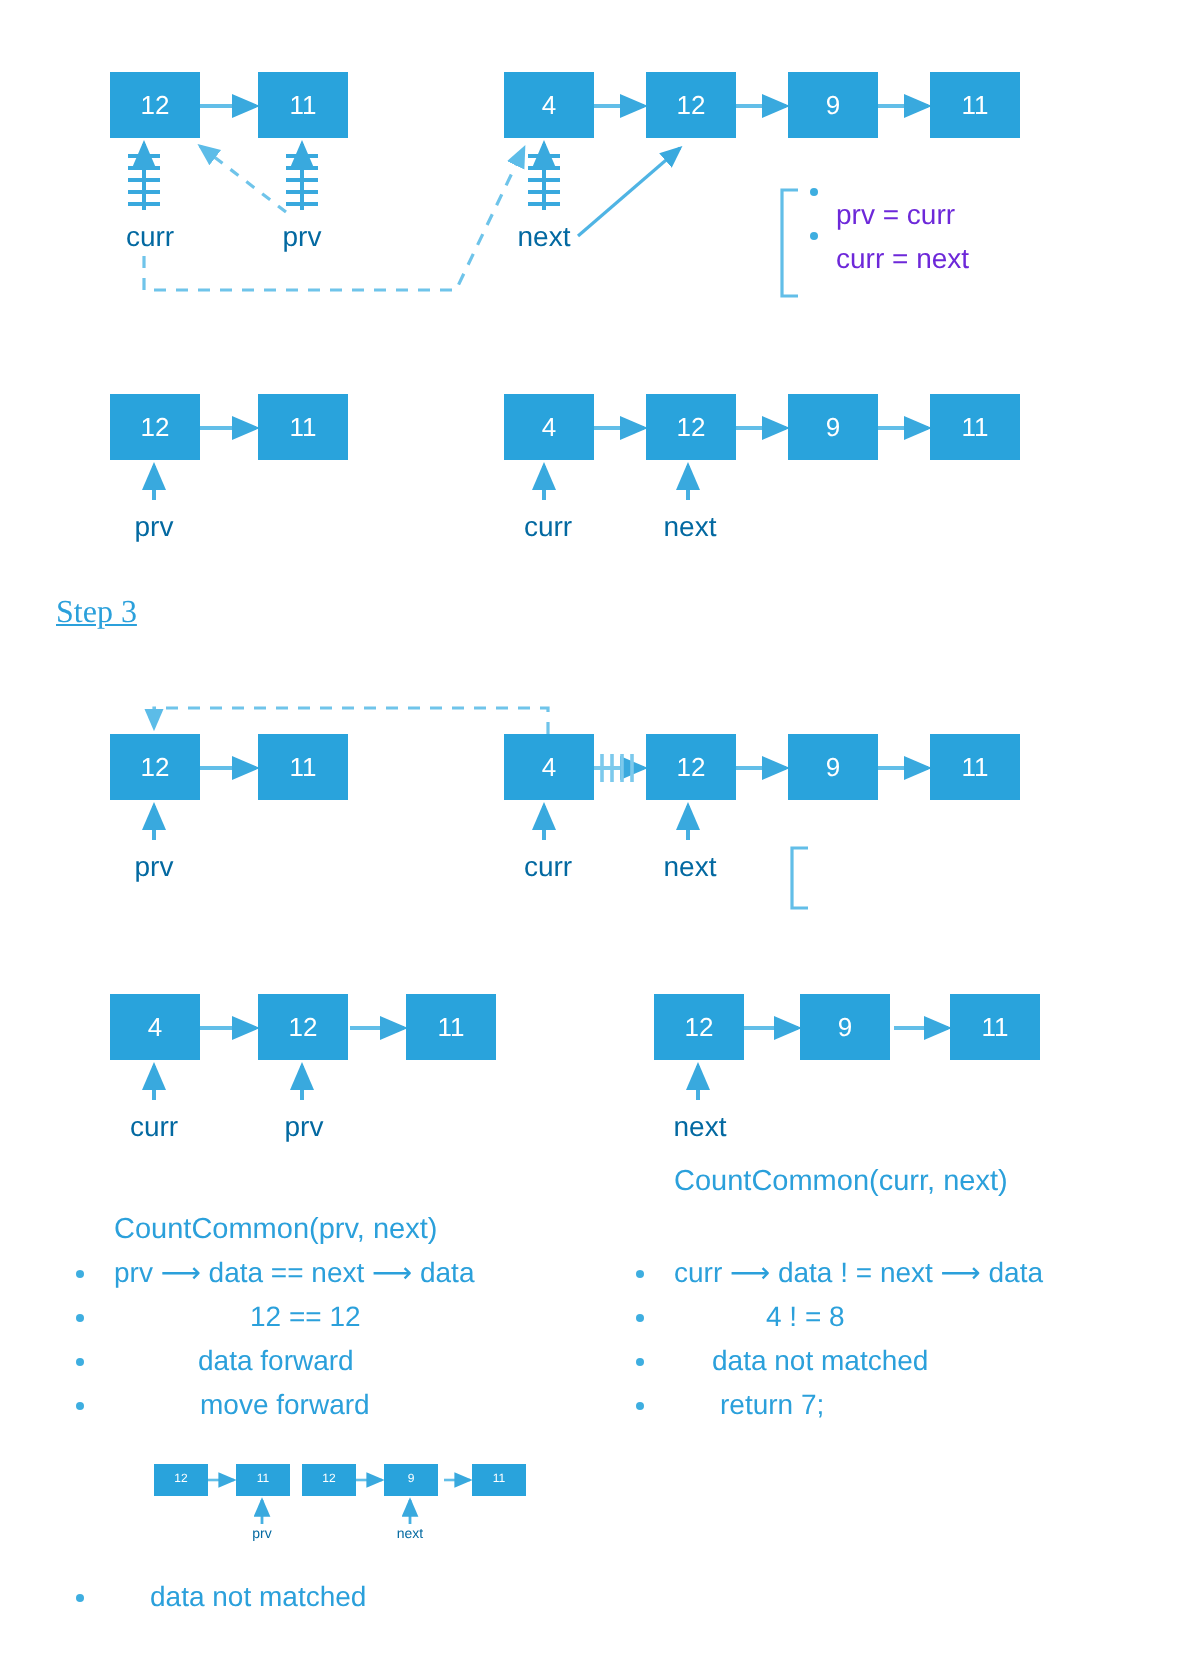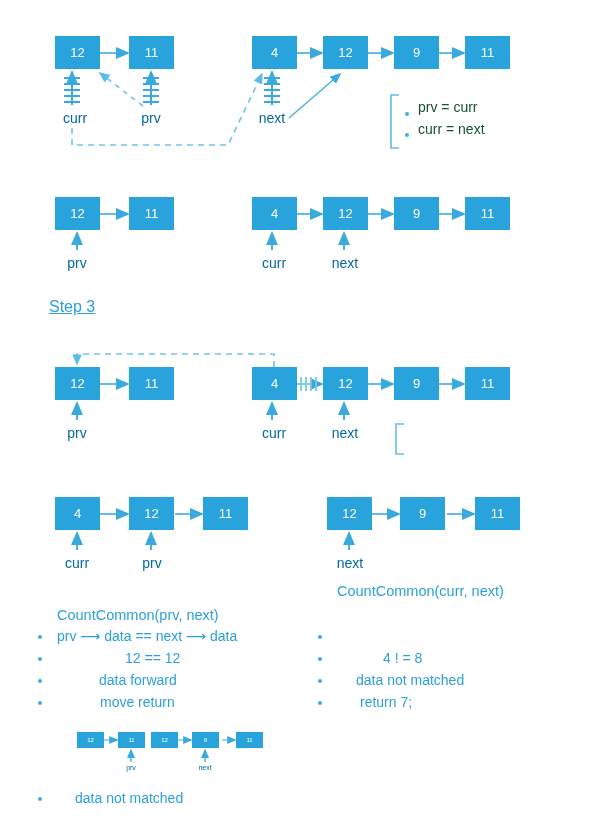--- a/index.html
+++ b/index.html
@@ -42,22 +42,22 @@
   .step-title {
     position:absolute;
     font-size:16px;
     color:#2BA0DB;
     text-decoration:underline;
     white-space:nowrap;
   }
 
   .bullet-box { position:absolute; }
   .bullet-row {
-    display:flex; align-items:flex-end;
-    font-size:14px; color:#14532d;
+    display:flex; align-items:flex-start;
+    font-size:14px; color:#6d28d9;
     white-space:nowrap;
     line-height:1.55;
   }
   .bullet-dot {
     display:inline-block;
     width:4px; height:4px;
     border-radius:50%;
     background:#3EAEE0;
     margin-right:9px;
     flex:0 0 auto;
@@ -241,21 +241,21 @@
   <div class="node" style="left:129px; top:197px;">11</div>
   <div class="node" style="left:252px; top:197px;">4</div>
   <div class="node" style="left:323px; top:197px;">12</div>
   <div class="node" style="left:394px; top:197px;">9</div>
   <div class="node" style="left:465px; top:197px;">11</div>
 
   <div class="plabel" style="left:77px;  top:255px;">prv</div>
   <div class="plabel" style="left:274px; top:255px;">curr</div>
   <div class="plabel" style="left:345px; top:255px;">next</div>
 
-  <div class="step-title" style="left:49px; top:298px;">Step 3</div>
+  <div class="step-title" style="left:28px; top:298px;font-family:Liberation Serif, serif;">Step 3</div>
 
   <div class="node" style="left:55px;  top:367px;">12</div>
   <div class="node" style="left:129px; top:367px;">11</div>
   <div class="node" style="left:252px; top:367px;">4</div>
   <div class="node" style="left:323px; top:367px;">12</div>
   <div class="node" style="left:394px; top:367px;">9</div>
   <div class="node" style="left:465px; top:367px;">11</div>
 
   <div class="plabel" style="left:77px;  top:425px;">prv</div>
   <div class="plabel" style="left:274px; top:425px;">curr</div>
@@ -278,37 +278,38 @@
   <div class="free-dot" style="left:38px; top:635px;"></div>
   <div class="list-line" style="left:57px; top:628px;">prv ⟶ data == next ⟶ data</div>
 
   <div class="free-dot" style="left:38px; top:657px;"></div>
   <div class="list-line" style="left:125px; top:650px;">12 == 12</div>
 
   <div class="free-dot" style="left:38px; top:679px;"></div>
   <div class="list-line" style="left:99px; top:672px;">data forward</div>
 
   <div class="free-dot" style="left:38px; top:701px;"></div>
-  <div class="list-line" style="left:100px; top:694px;">move return</div>
+  <div class="list-line" style="left:100px; top:694px;">move forward</div>
 
   <div class="node mini" style="left:77px;  top:732px;">12</div>
   <div class="node mini" style="left:118px; top:732px;">11</div>
   <div class="plabel mini" style="left:131px; top:764px;">prv</div>
 
   <div class="node mini" style="left:151px; top:732px;">12</div>
   <div class="node mini" style="left:192px; top:732px;">9</div>
   <div class="node mini" style="left:236px; top:732px;">11</div>
   <div class="plabel mini" style="left:205px; top:764px;">next</div>
 
   <div class="free-dot" style="left:38px; top:797px;"></div>
   <div class="list-line" style="left:75px; top:790px;">data not matched</div>
 
   <div class="code-head" style="left:337px; top:583px;">CountCommon(curr, next)</div>
 
   <div class="free-dot" style="left:318px; top:635px;"></div>
+  <div class="list-line" style="left:337px; top:628px;">curr ⟶ data ! = next ⟶ data</div>
 
   <div class="free-dot" style="left:318px; top:657px;"></div>
   <div class="list-line" style="left:383px; top:650px;">4 ! = 8</div>
 
   <div class="free-dot" style="left:318px; top:679px;"></div>
   <div class="list-line" style="left:356px; top:672px;">data not matched</div>
 
   <div class="free-dot" style="left:318px; top:701px;"></div>
   <div class="list-line" style="left:360px; top:694px;">return 7;</div>
 

